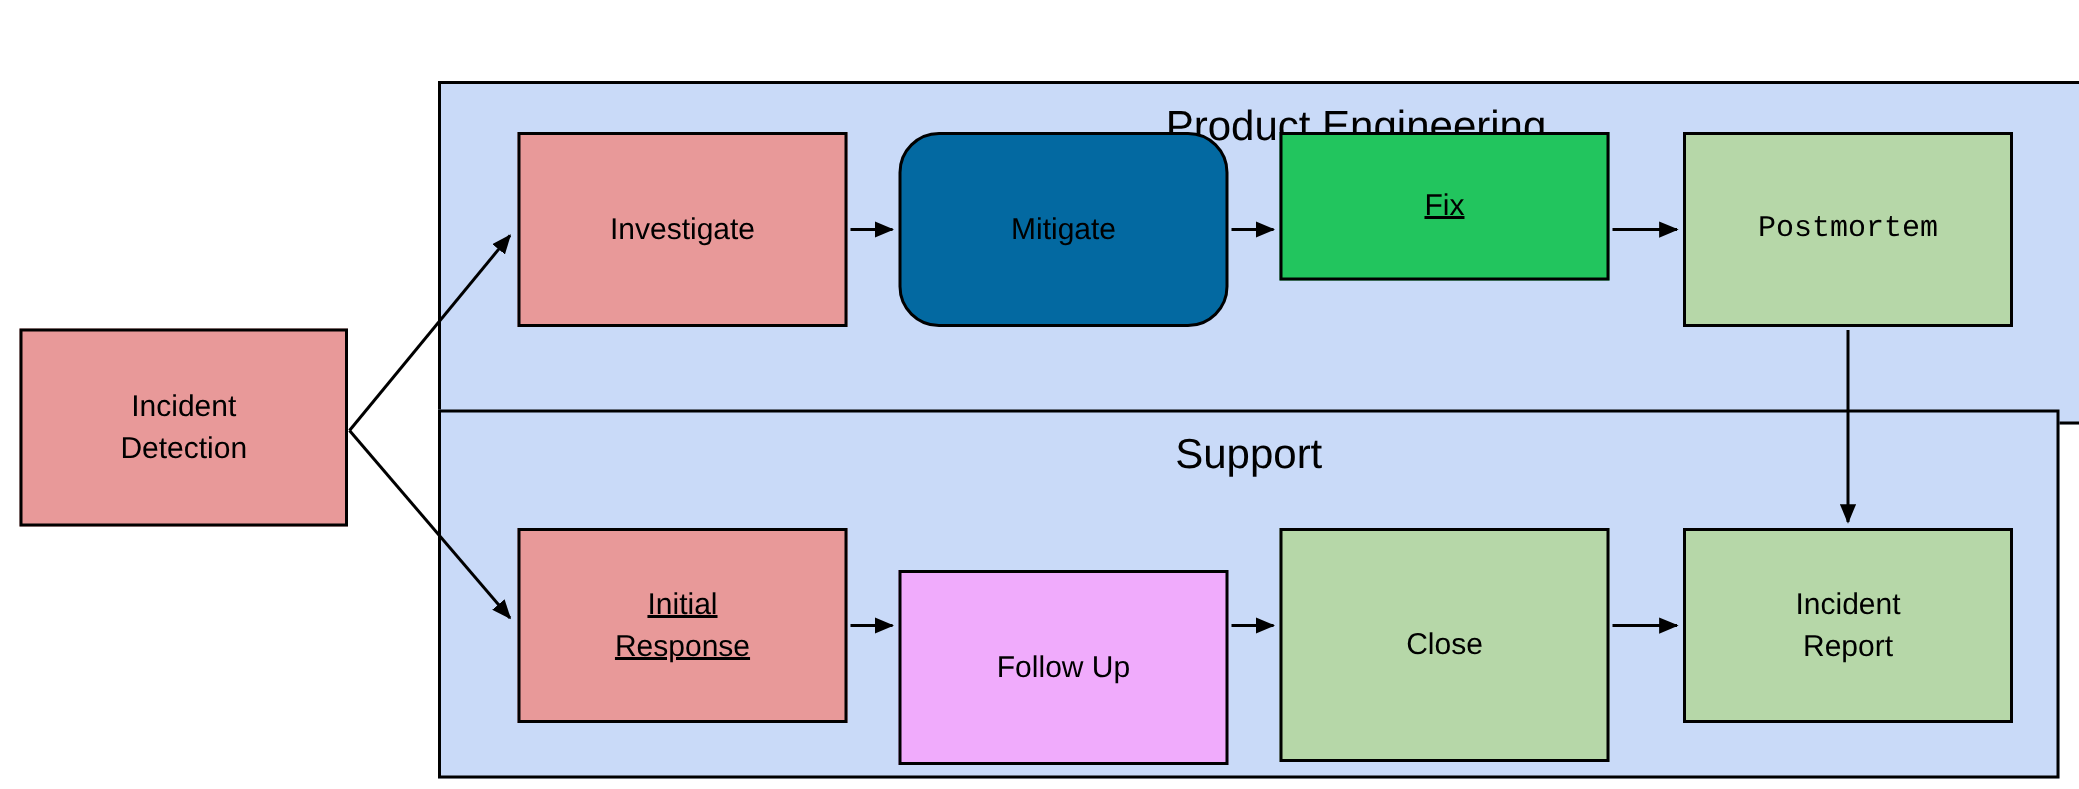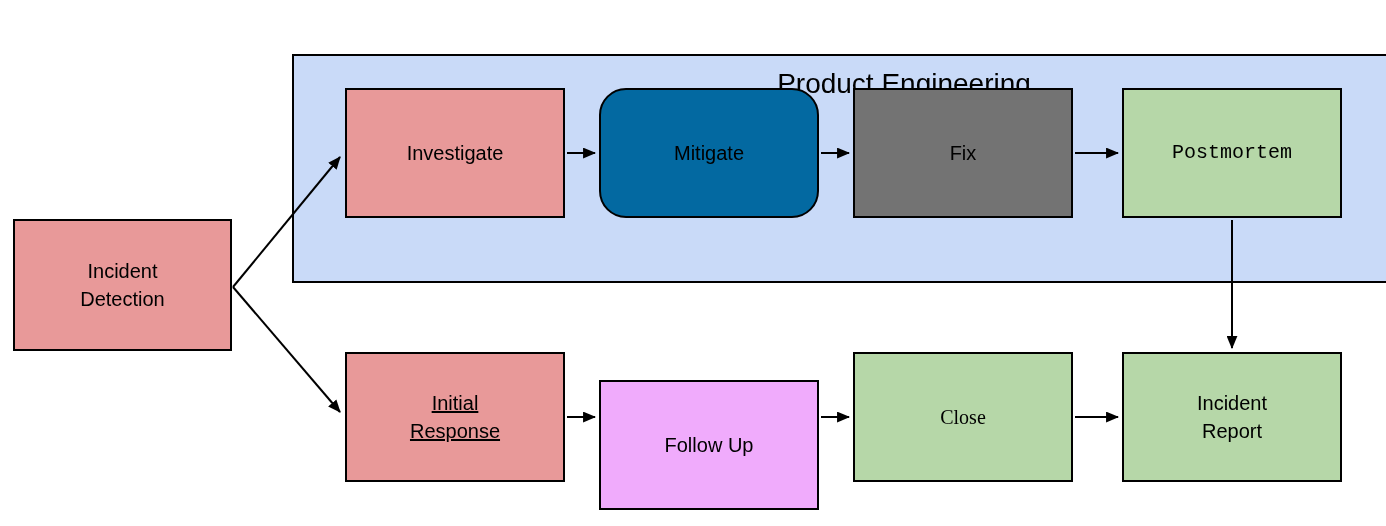--- a/index.html
+++ b/index.html
@@ -52,38 +52,41 @@
 </style>
 </head>
 <body>
 
 <div class="canvas">
 
   <div class="lane" style="left: 292px; top: 14px; width: 1224px; height: 229px; background-color: rgb(201, 218, 248); margin-top: 40px;">
     <div class="lane-title">Product Engineering</div>
   </div>
 
+  <div class="lane" style="left: 292px; top: 273px; width: 1081px; height: 246px; background-color: rgb(201, 218, 248);">
+    <div class="lane-title">Support</div>
+  </div>
 
   <div class="node" style="left: 13px; top: 219px; width: 219px; height: 132px; background-color: rgb(232, 153, 153);">Incident
 Detection</div>
 
   <div class="node" style="left: 345px; top: 88px; width: 220px; height: 130px; background-color: rgb(232, 153, 153);">Investigate</div>
 
   <div class="node" style="left: 599px; top: 88px; width: 220px; height: 130px; background-color: #0369a1; border-radius: 27px;">Mitigate</div>
 
-  <div class="node" style="left: 853px; top: 88px; width: 220px; height: 130px; background-color: #737373;">Fix</div>
+  <div class="node" style="left: 853px; top: 88px; width: 220px; height: 99px; background-color: #22c55e; text-decoration: underline;">Fix</div>
 
   <div class="node" style="left: 1122px; top: 88px; width: 220px; height: 130px; background-color: rgb(182, 215, 168); font-family: Liberation Mono, monospace;">Postmortem</div>
 
   <div class="node" style="left: 345px; top: 352px; width: 220px; height: 130px; background-color: rgb(232, 153, 153); text-decoration: underline;">Initial
 Response</div>
 
   <div class="node" style="left: 599px; top: 352px; width: 220px; height: 130px; background-color: #f0abfc; margin-top: 28px;">Follow Up</div>
 
-  <div class="node" style="left: 853px; top: 352px; width: 220px; height: 130px; background-color: rgb(182, 215, 168); font-family: Liberation Serif, serif;">Close</div>
+  <div class="node" style="left: 853px; top: 352px; width: 220px; height: 156px; background-color: rgb(182, 215, 168);">Close</div>
 
   <div class="node" style="left: 1122px; top: 352px; width: 220px; height: 130px; background-color: rgb(182, 215, 168);">Incident
 Report</div>
 
   <svg class="edges-overlay" viewBox="0 0 1386 526">
     <defs>
       <marker id="arrowhead" viewBox="0 0 12 10" refX="11" refY="5" markerWidth="13" markerHeight="11" markerUnits="userSpaceOnUse" orient="auto">
         <path d="M0,0 L12,5 L0,10 z" fill="#000000"></path>
       </marker>
     </defs>

